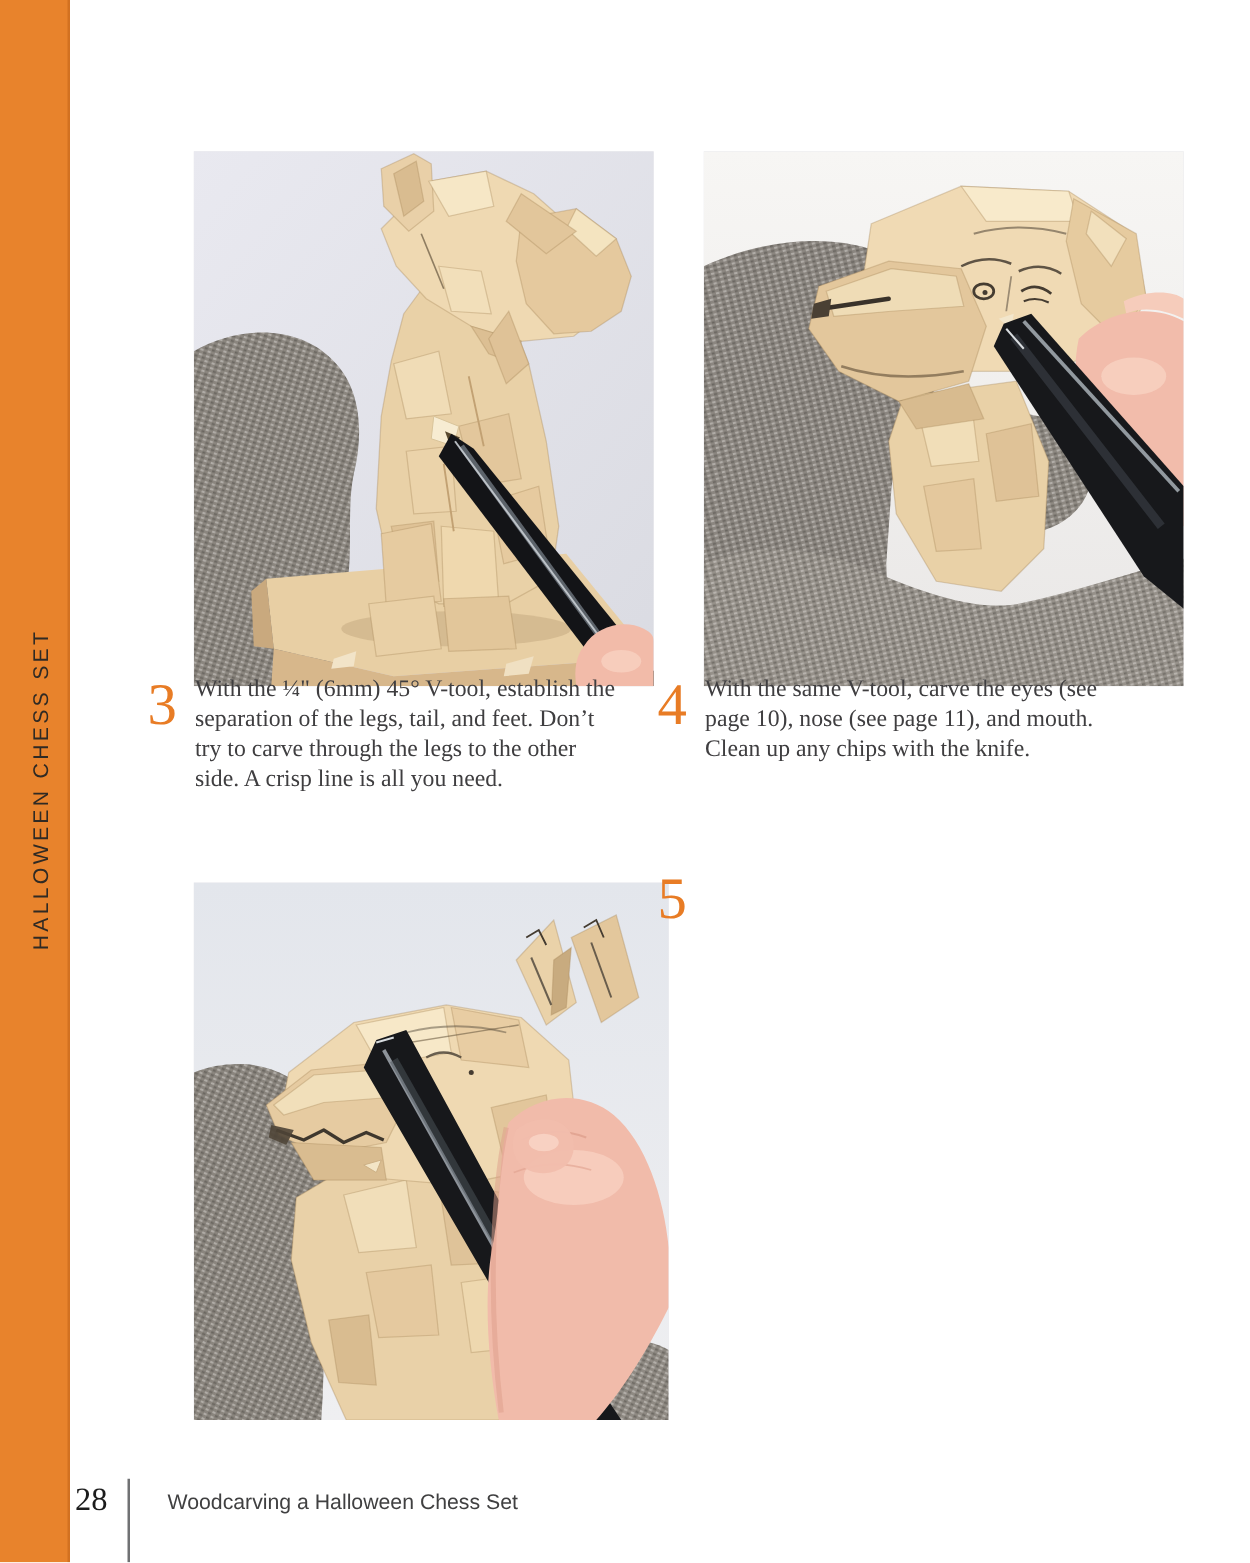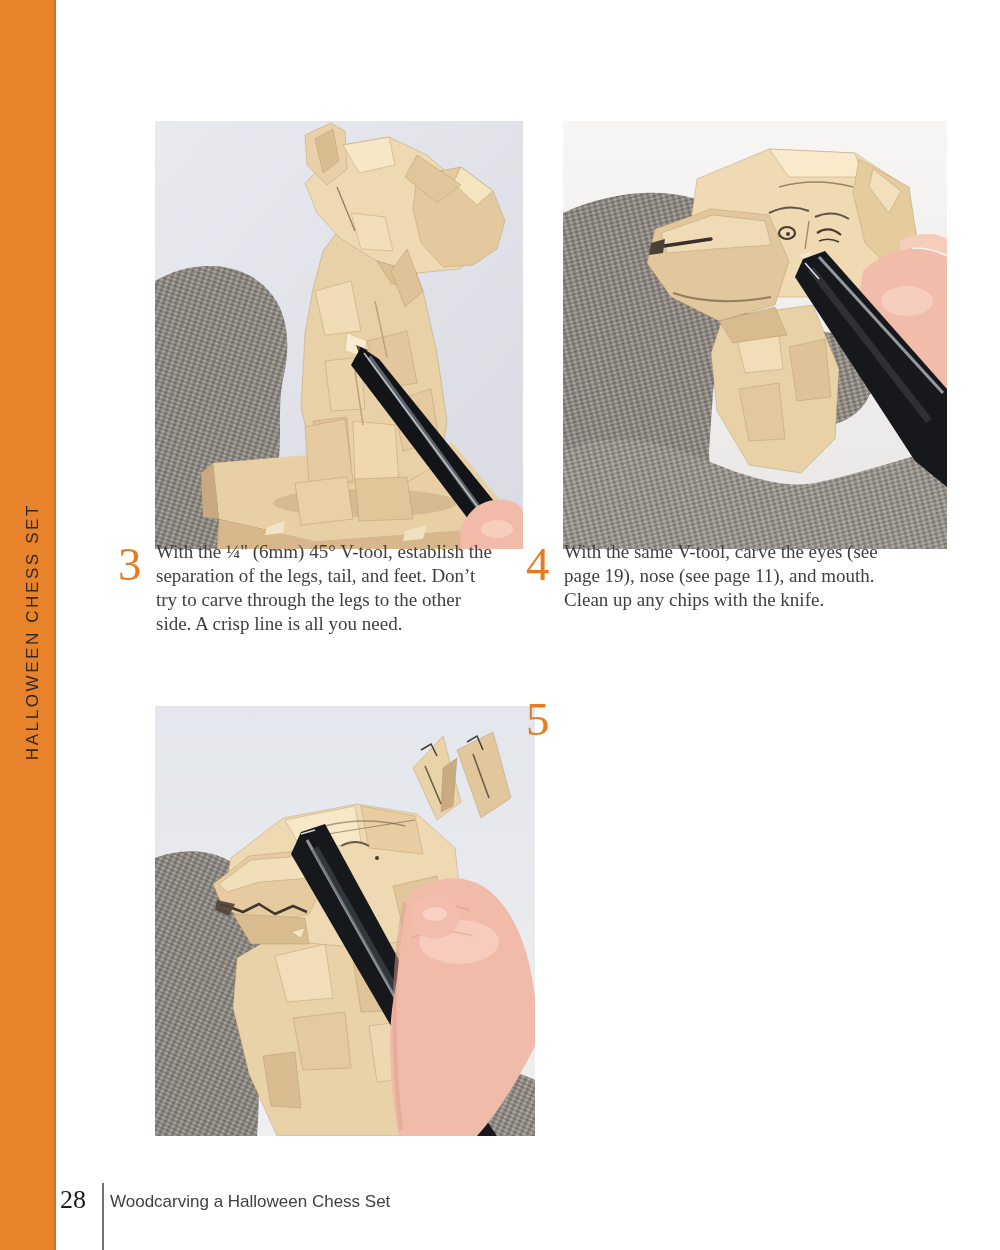--- a/index.html
+++ b/index.html
@@ -41,21 +41,21 @@
     color:var(--accent);
   }
   .caption .txt{margin:0;font-size:19px;line-height:24px;color:var(--ink);}
   .caption3{left:118px;top:540px;width:375px;}
   .caption4{left:526px;top:540px;width:384px;}
   .caption5{left:526px;top:695px;width:322px;}
 
   
   .footer-page{position:absolute;left:60px;top:1185px;font-family:"Liberation Serif",serif;font-size:26px;color:#1c1c1c;}
   .footer-rule{position:absolute;left:102px;top:1183px;width:2px;height:67px;background:#707173;}
-  .footer-title{position:absolute;left:110px;top:1192px;font-family:"Liberation Sans",sans-serif;font-size:17px;color:var(--footer_ink);}
+  .footer-title{position:absolute;left:134px;top:1192px;font-family:"Liberation Sans",sans-serif;font-size:17px;color:var(--footer_ink);}
 </style>
 </head>
 <body>
 
 <div class="page">
 
   <div class="orange-bar">
     <div class="vertical-label">HALLOWEEN CHESS SET</div>
   </div>
 
@@ -260,21 +260,21 @@
     </svg>
   </figure>
 
   <div class="caption caption3">
     <span class="num">3</span>
     <p class="txt">With the ¼" (6mm) 45° V-tool, establish the separation of the legs, tail, and feet. Don’t try to carve through the legs to the other side. A crisp line is all you need.</p>
   </div>
 
   <div class="caption caption4">
     <span class="num">4</span>
-    <p class="txt">With the same V-tool, carve the eyes (see page 19), nose (see page 11), and mouth. Clean up any chips with the knife.</p>
+    <p class="txt">With the same V-tool, carve the eyes (see page 10), nose (see page 11), and mouth. Clean up any chips with the knife.</p>
   </div>
 
   <div class="caption caption5">
     <span class="num">5</span>
   </div>
 
   <span class="footer-page">28</span>
   <span class="footer-rule"></span>
   <span class="footer-title">Woodcarving a Halloween Chess Set</span>
 

